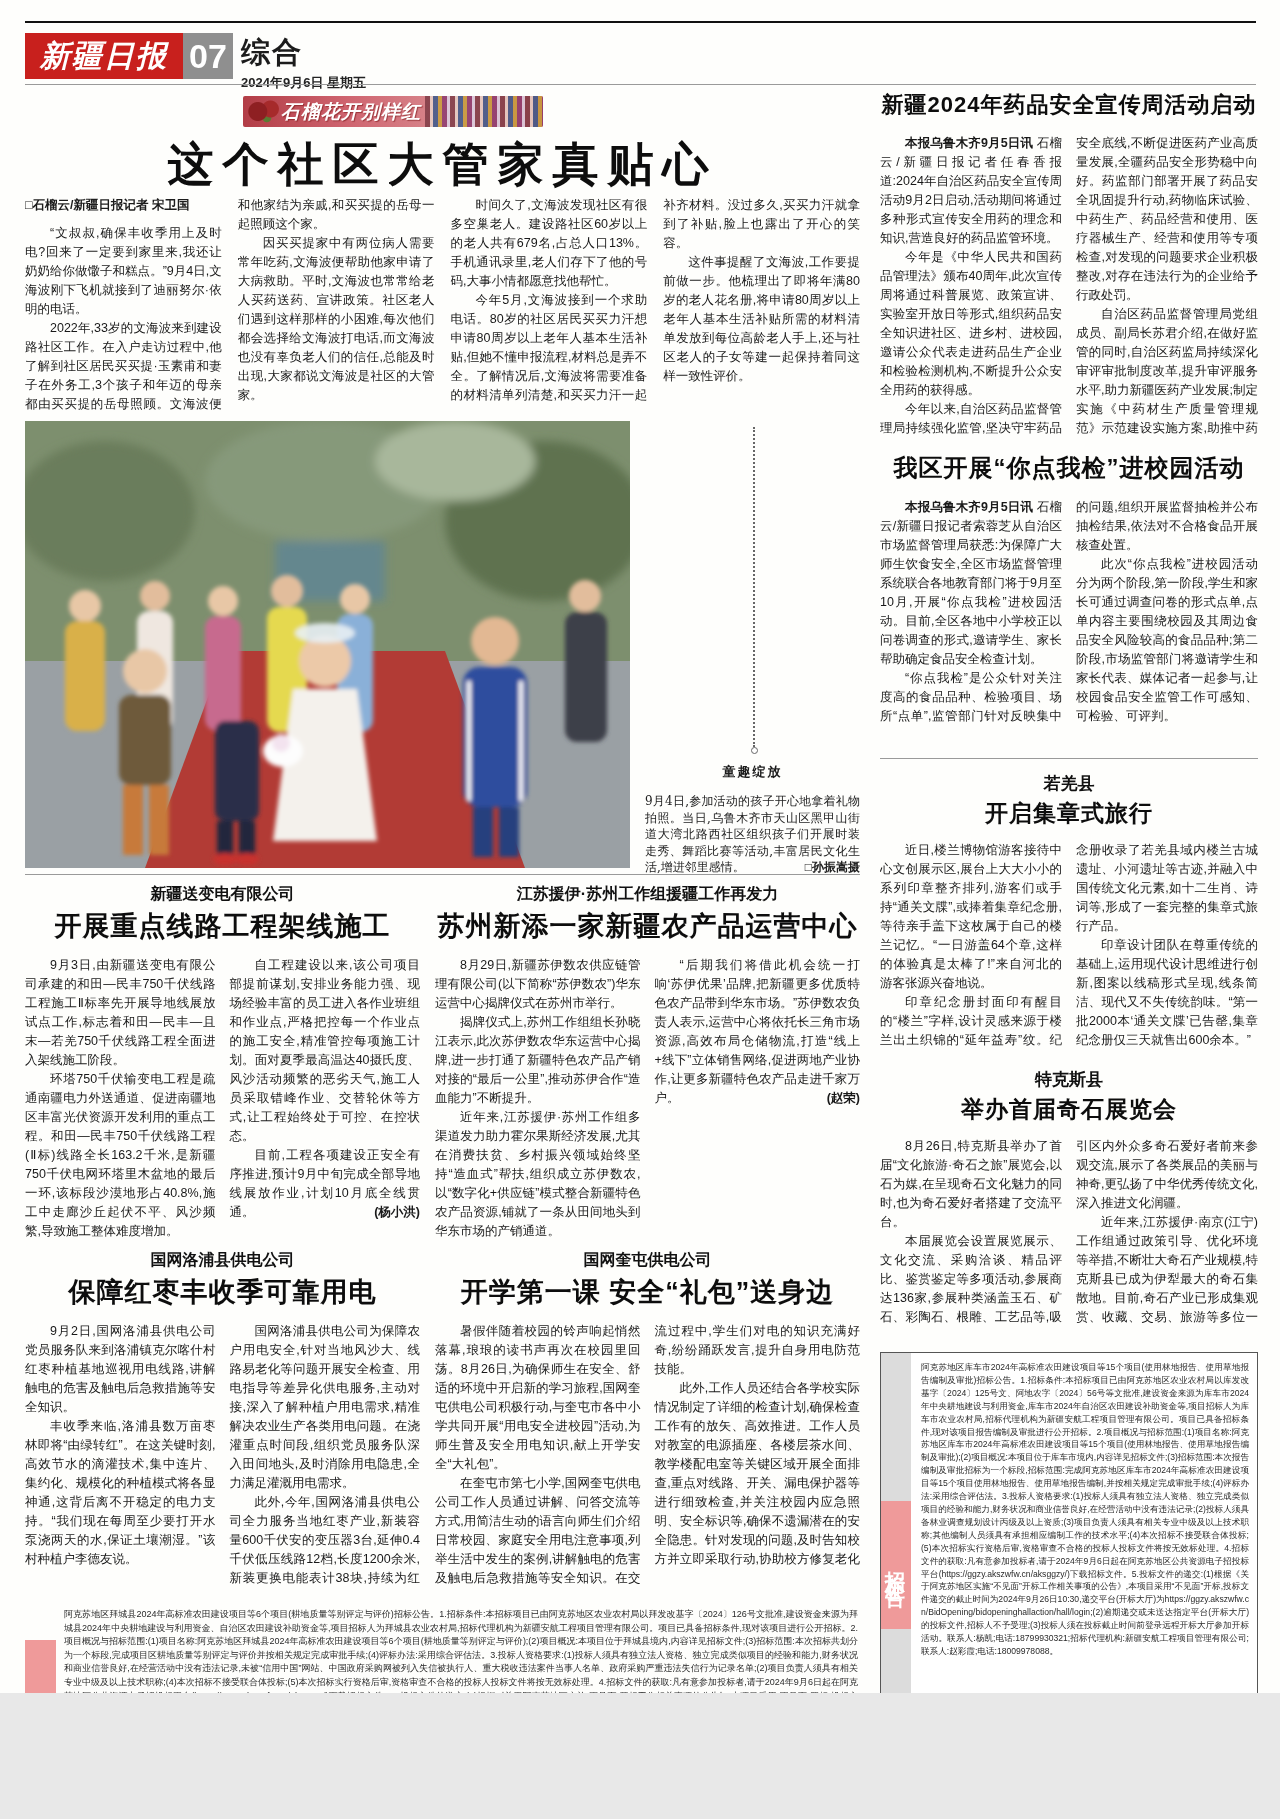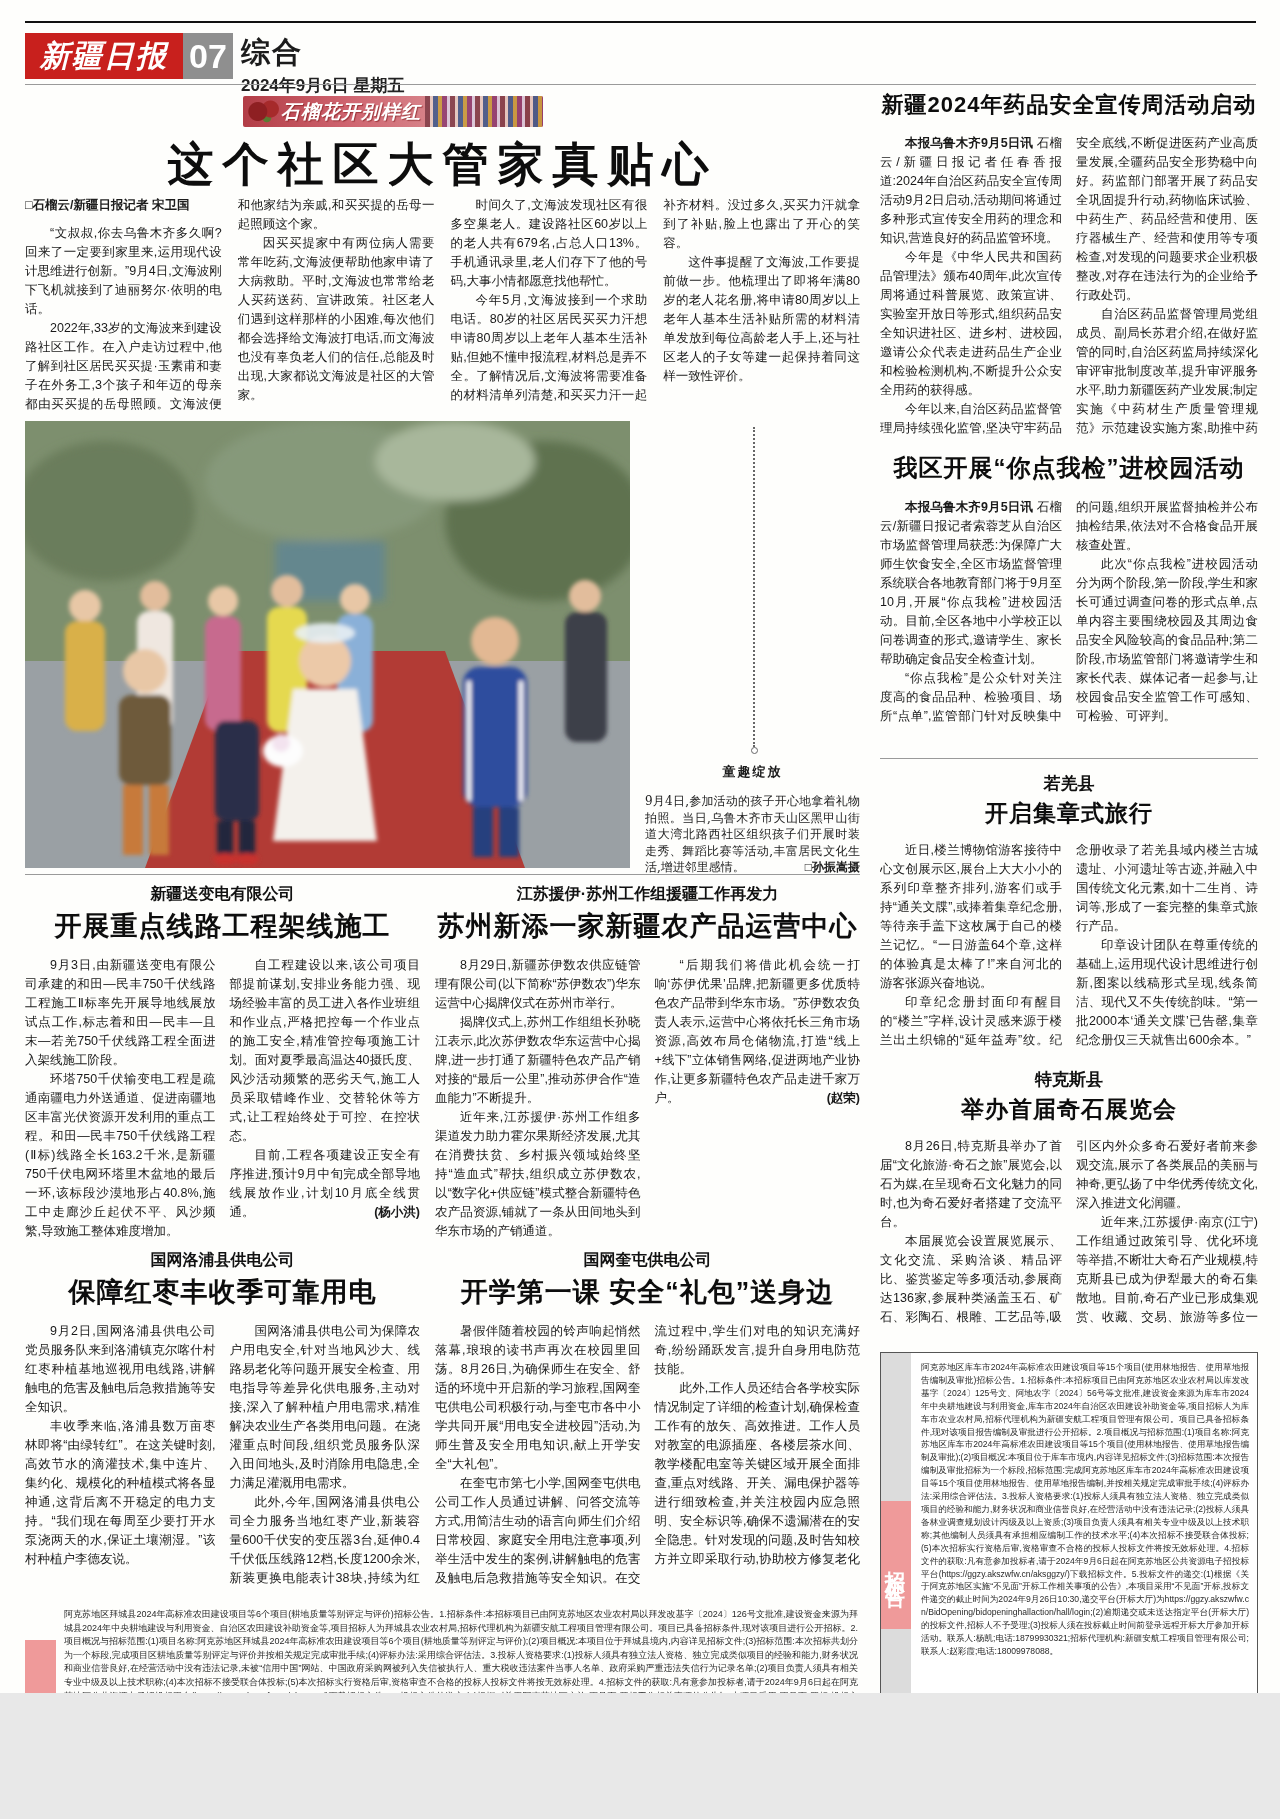--- a/index.html
+++ b/index.html
@@ -9,21 +9,21 @@
   .abs { position:absolute; }
   .rule { background:#111; }
   .thin-rule { background:#9a9a9a; }
 
   
   .logo-box { background:#c8201d; color:#fff; width:158px; height:46px; display:flex; align-items:center; justify-content:center;
               font-family:"DejaVu Serif","Liberation Serif",serif; font-weight:bold; font-style:italic; font-size:30px; letter-spacing:2px; }
   .pageno-box { background:#8f8f8f; color:#fff; width:50px; height:46px; display:flex; align-items:center; justify-content:center;
                 font-size:34px; font-weight:bold; }
   .section-name { font-size:29px; font-weight:900; letter-spacing:2px; }
-  .date-line { font-size:17px; font-weight:bold; color:#222; margin-top:1px; }
+  .date-line { font-size:13px; font-weight:bold; color:#222; margin-top:1px; }
 
   
   .banner { width:300px; height:31px; border-radius:2px; overflow:hidden; display:flex; align-items:center;
             background:linear-gradient(90deg,#b23d46 0%,#cf6570 35%,#d98b90 70%,#c9565e 100%); position:relative; }
   .banner-text { position:relative; z-index:2; color:#fff; font-weight:900; font-style:italic; font-size:19px; letter-spacing:1px;
                  padding-left:38px; text-shadow:1px 1px 1px rgba(120,20,20,.6); white-space:nowrap; }
   .banner-pom { position:absolute; left:4px; top:3px; width:36px; height:25px; z-index:2;
                 background:radial-gradient(circle at 30% 50%, #8e1f22 0 9px, transparent 10px),
                            radial-gradient(circle at 65% 40%, #a62a2b 0 8px, transparent 9px),
                            radial-gradient(circle at 55% 75%, #5c7a33 0 4px, transparent 5px); }
@@ -87,21 +87,21 @@
   <div class="abs banner" style="left:243px;top:96px;">
     <div class="banner-pom"></div>
     <span class="banner-text">石榴花开别样红</span>
     <div class="banner-crowd"></div>
   </div>
 
   <div class="abs main-headline" style="left:25px;top:134px;width:835px;">这个社区大管家真贴心</div>
 
   <div class="abs body-cols cols4" style="left:25px;top:196px;width:835px;height:224px;">
     <div class="byline">□石榴云/新疆日报记者 宋卫国</div>
-    <p>“文叔叔,你去乌鲁木齐多久啊?回来了一定要到家里来,运用现代设计思维进行创新。”9月4日,文海波刚下飞机就接到了迪丽努尔·依明的电话。</p>
+    <p>“文叔叔,确保丰收季用上及时电?回来了一定要到家里来,我还让奶奶给你做馓子和糕点。”9月4日,文海波刚下飞机就接到了迪丽努尔·依明的电话。</p>
     <p>2022年,33岁的文海波来到建设路社区工作。在入户走访过程中,他了解到社区居民买买提·玉素甫和妻子在外务工,3个孩子和年迈的母亲都由买买提的岳母照顾。文海波便和他家结为亲戚,和买买提的岳母一起照顾这个家。</p>
     <p>因买买提家中有两位病人需要常年吃药,文海波便帮助他家申请了大病救助。平时,文海波也常常给老人买药送药、宣讲政策。社区老人们遇到这样那样的小困难,每次他们都会选择给文海波打电话,而文海波也没有辜负老人们的信任,总能及时出现,大家都说文海波是社区的大管家。</p>
     <p>时间久了,文海波发现社区有很多空巢老人。建设路社区60岁以上的老人共有679名,占总人口13%。手机通讯录里,老人们存下了他的号码,大事小情都愿意找他帮忙。</p>
     <p>今年5月,文海波接到一个求助电话。80岁的社区居民买买力汗想申请80周岁以上老年人基本生活补贴,但她不懂申报流程,材料总是弄不全。了解情况后,文海波将需要准备的材料清单列清楚,和买买力汗一起补齐材料。没过多久,买买力汗就拿到了补贴,脸上也露出了开心的笑容。</p>
     <p>这件事提醒了文海波,工作要提前做一步。他梳理出了即将年满80岁的老人花名册,将申请80周岁以上老年人基本生活补贴所需的材料清单发放到每位高龄老人手上,还与社区老人的子女等建一起保持着同这样一致性评价。</p>
 
   </div>
 
   <div class="abs photo" style="left:25px;top:421px;width:605px;height:447px;">
     <svg width="605" height="447" viewBox="0 0 605 447">

